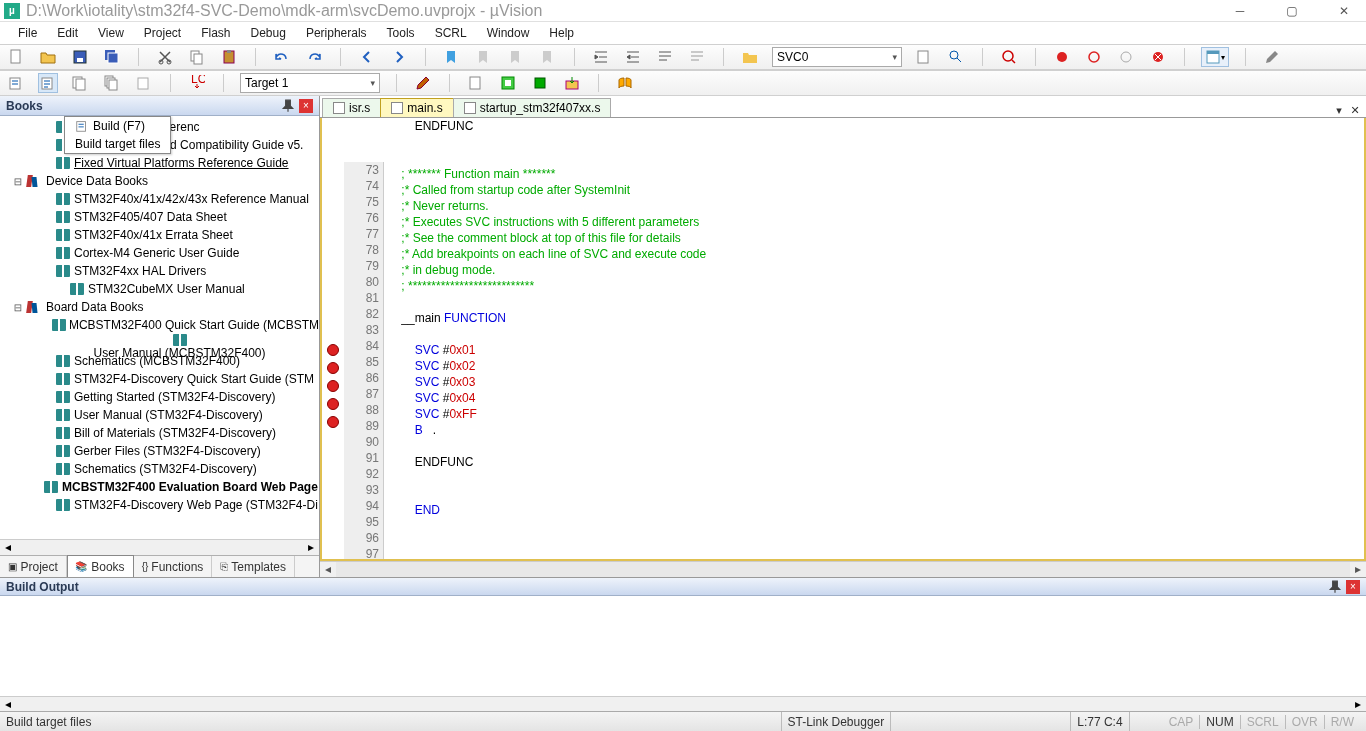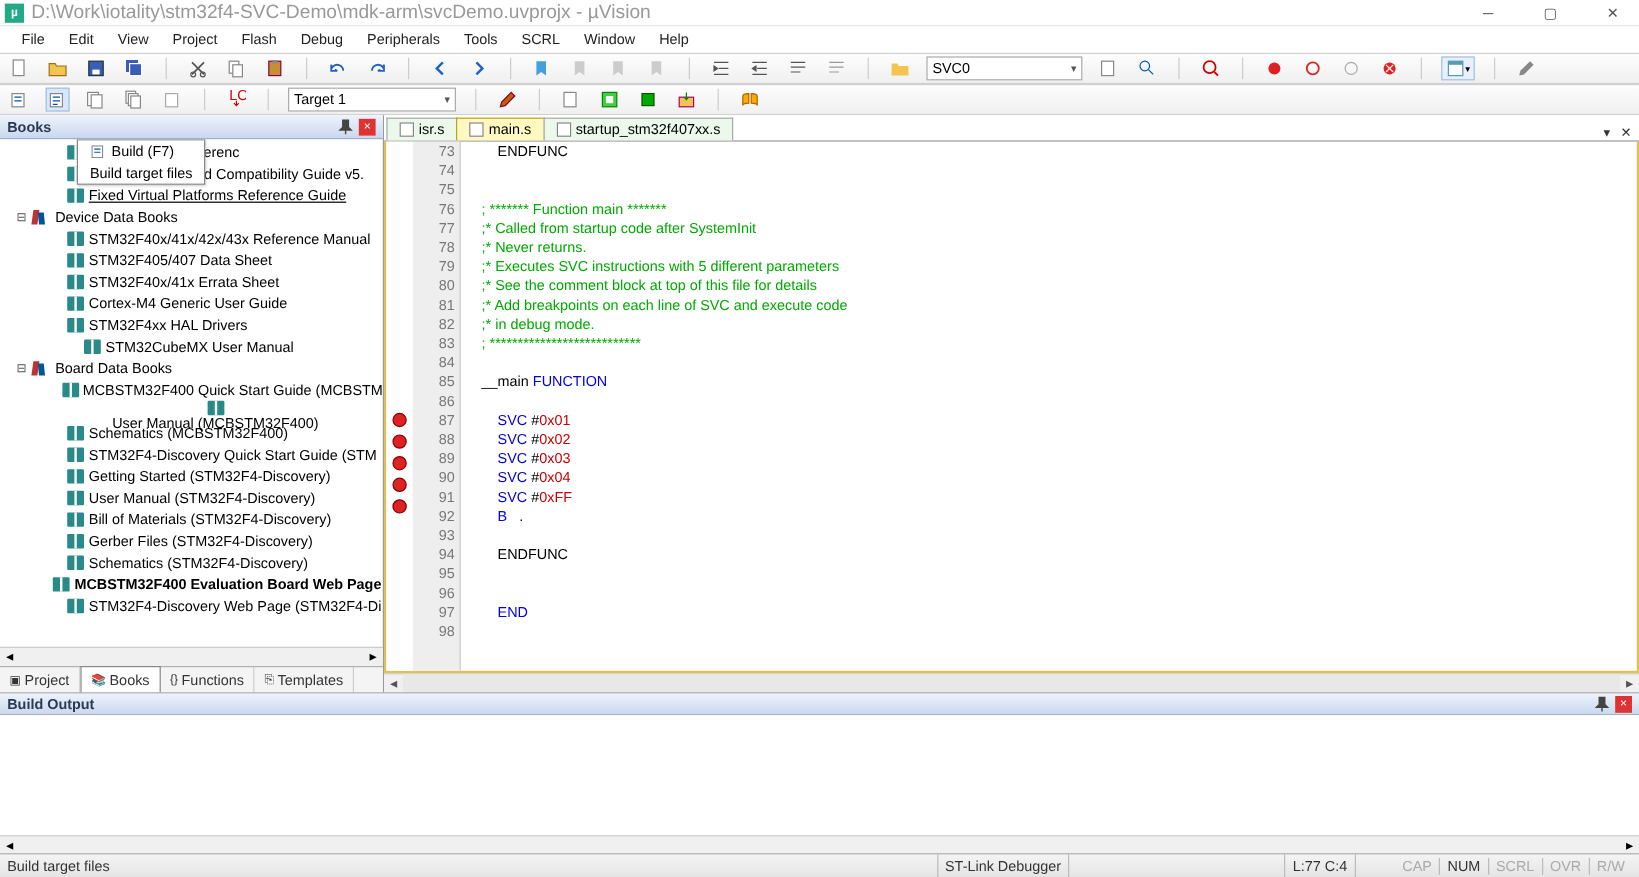--- a/index.html
+++ b/index.html
@@ -62,21 +62,21 @@
 .editortabs { height:22px; background:#fff; display:flex; align-items:flex-end; border-bottom:1px solid #999; padding-left:2px;}
 .etab { padding:2px 10px; border:1px solid #aaa; border-bottom:none; margin-right:-1px; display:flex;align-items:center;gap:4px; background:#ecf8ec;margin-top:34px;}
 .etab.active { background:#fff8c0; border-color:#c0a020;text-align:center;}
 .etab .fic { width:12px;height:12px;background:#fff;border:1px solid #888;}
 .editor-nav { margin-left:auto; display:flex; gap:2px; padding-right:4px;}
 .editor-nav span{ cursor:default; font-size:11px; color:#333; width:14px; text-align:center;}
 
 .codecontainer { flex:1; display:flex; min-height:0; border:2px solid #e0c050; border-top:none; }
 .gutter-bp { width:22px; background:#fff; }
 .gutter-bp .bp { width:12px;height:12px;background:#d22;border:1px solid #800;border-radius:50%; margin:2px auto 0;}
-.gutter-ln { width:40px; background:#eee; border-right:1px solid #ccc; text-align:right; font-family:Consolas,monospace; font-size:13px; color:#777; padding-right:4px;}
+.gutter-ln { width:40px; background:#eee; border-right:1px solid #ccc; text-align:right; font-family:Consolas,monospace; font-size:13px; color:#777; padding-right:4px;margin-top:44px;}
 .gutter-ln div, .gutter-bp div, .codelines div { height:16px; line-height:16px;}
 .codelines { flex:1; font-family:Consolas,monospace; font-size:13px; overflow:auto; white-space:pre; padding-left:4px; position:relative;}
 .c-green{color:#0a0;}
 .c-blue{color:#00d;}
 .c-red{color:#c00;}
 .codelines::-webkit-scrollbar{width:14px;height:14px;}
 .codelines::-webkit-scrollbar-thumb{background:#ccc;border:1px solid #aaa;}
 
 .hscroll-wrap{height:16px;background:#f0f0f0;border-top:1px solid #ccc;display:flex;}
 .hscroll-wrap .ar{width:16px;text-align:center;color:#555;}

